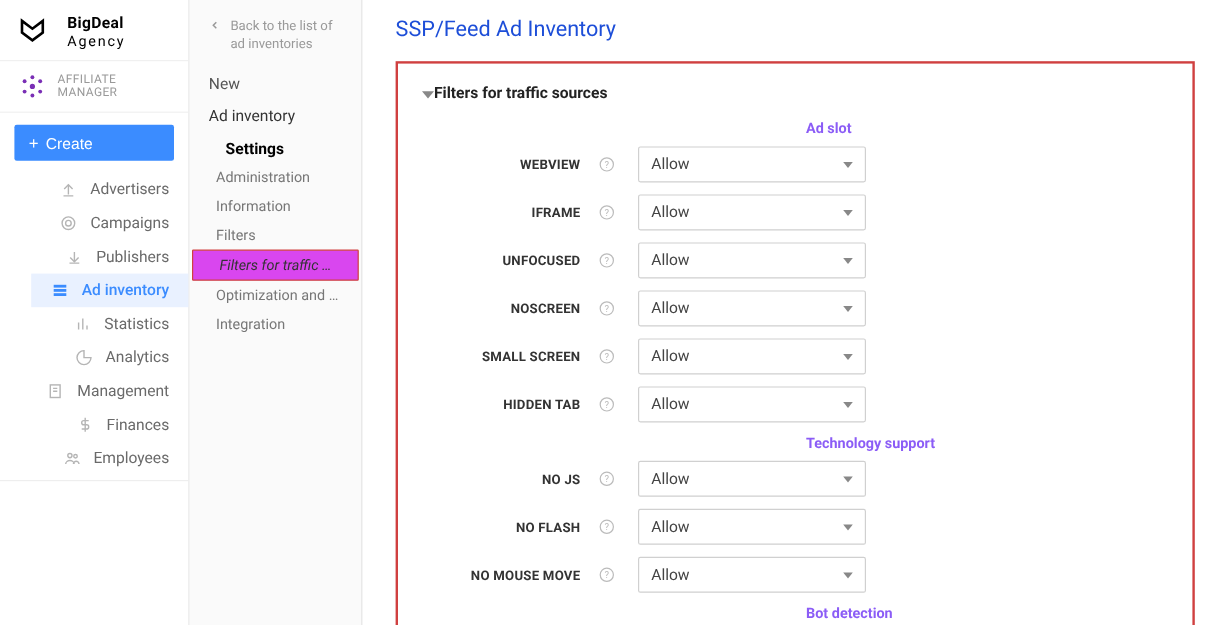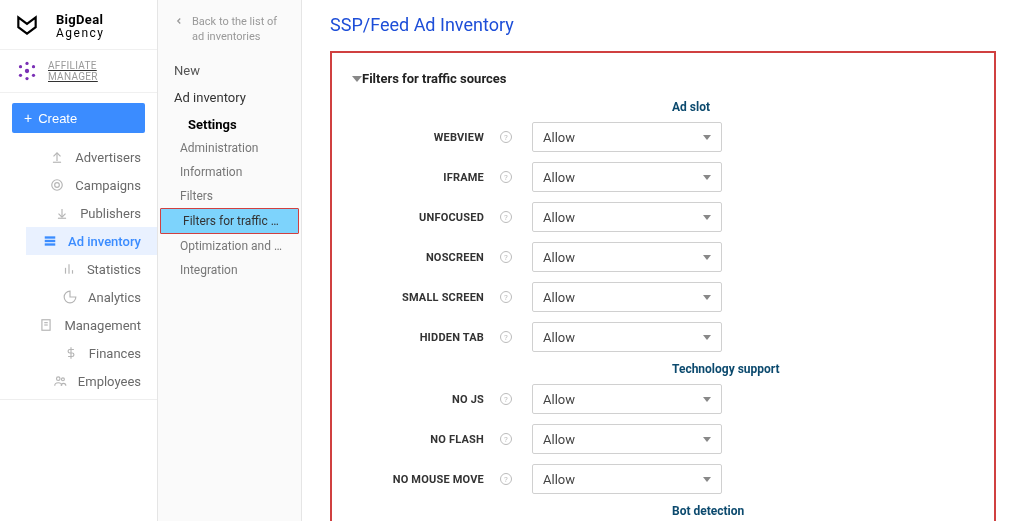--- a/index.html
+++ b/index.html
@@ -6,49 +6,49 @@
 body { font-family: -apple-system, BlinkMacSystemFont, "Segoe UI", Roboto, sans-serif; font-size: 13px; color: #333; background: #fff; }
 .app { display: flex; width: 1024px; height: 521px; overflow: hidden; }
 
 
 .sidebar { width: 158px; border-right: 1px solid #e5e5e5; display: flex; flex-direction: column; background: #fff; }
 .logo { display: flex; align-items: center; gap: 16px; padding: 12px 14px 8px 14px; }
 .logo-icon svg { width: 26px; height: 26px; }
 .logo-text { display: flex; flex-direction: column; line-height: 1.1; }
 .logo-text .big { font-weight: 700; font-size: 13px; letter-spacing: 0.3px; color: #000; }
 .logo-text .agency { font-size: 12px; letter-spacing: 1.5px; color: #000; }
-.affiliate { display: flex; align-items: center; gap: 8px; padding: 8px 14px; border-top: 1px solid #f0f0f0; border-bottom: 1px solid #f0f0f0; text-decoration: underline; }
+.affiliate { display: flex; align-items: center; gap: 8px; padding: 8px 14px; border-top: 1px solid #f0f0f0; border-bottom: 1px solid #f0f0f0; }
 .affiliate-icon { width: 26px; height: 26px; display: flex; align-items: center; justify-content: center; }
 .affiliate-label { font-size: 10px; color: #999; letter-spacing: 0.3px; }
 .create-btn { margin: 10px 12px; background: #3b8cff; color: #fff; border: none; border-radius: 2px; padding: 7px 12px; font-size: 13px; font-weight: 500; display: flex; align-items: center; gap: 6px; cursor: pointer; }
 .create-btn .plus { font-size: 14px; }
 .nav { display: flex; flex-direction: column; align-items: flex-end; }
 .nav-item { display: flex; align-items: center; gap: 10px; padding: 6px 16px; color: #6a6a6a; cursor: pointer; font-size: 13px; }
 .nav-item.active { background: #e9f1ff; color: #3b8cff; font-weight: 500; }
 .nav-icon { width: 16px; height: 16px; display: inline-flex; align-items: center; justify-content: center; color: #b5b5b5; }
 .nav-item.active .nav-icon { color: #3b8cff; }
 .nav-divider { height: 1px; background: #eee; margin: 4px 0; }
 
 
 .subside { width: 144px; border-right: 1px solid #e5e5e5; background: #fafafa; display: flex; flex-direction: column; padding: 12px 0; }
 .backlink { display: flex; gap: 8px; padding: 2px 16px 12px 16px; color: #999; font-size: 11px; line-height: 1.4; cursor: pointer; }
 .backlink svg { flex-shrink: 0; margin-top: 2px; }
 .sub-heading { font-weight: 400; color: #555; padding: 6px 16px; font-size: 13px; }
 .sub-item-parent { font-weight: 400; color: #333; padding: 6px 16px; font-size: 13px; }
 .sub-heading.bold { font-weight: 700; color: #000; padding: 6px 22px 4px 16px; }
 .sub-item { padding: 5px 16px 5px 22px; color: #777; font-size: 12px; cursor: pointer; white-space: nowrap; overflow: hidden; text-overflow: ellipsis; }
-.sub-item.selected { background: #7dd3fc; color: #333; margin: 0 2px; border: 1px solid #d04040; border-radius: 1px; }
+.sub-item.selected { background: #d946ef; color: #333; margin: 0 2px; border: 1px solid #d04040; border-radius: 1px; font-style: italic; }
 
 
 .main { flex: 1; padding: 14px 28px; overflow-y: auto; position: relative; }
 .page-title { font-size: 18px; font-weight: 400; color: #1d4ed8; margin-bottom: 16px; }
 .highlight-box { border: 2px solid #d04040; padding: 18px 20px 20px 20px; }
 .section-head { display: flex; align-items: center; gap: 0; font-weight: 700; font-size: 13px; color: #222; margin-bottom: 14px; }
 .tri { width: 0; height: 0; border-left: 5px solid transparent; border-right: 5px solid transparent; border-top: 6px solid #888; }
-.group-label { font-size: 12px; font-weight: 700; color: #0c4a6e; margin: 4px 0 8px 320px; }
+.group-label { font-size: 12px; font-weight: 700; color: #8b5cf6; margin: 4px 0 8px 320px; }
 .row { display: flex; align-items: center; margin-bottom: 10px; }
 .row-label { width: 160px; font-size: 11px; font-weight: 700; color: #333; letter-spacing: 0.2px; display: flex; align-items: center; justify-content: flex-end; gap: 16px; }
 .q { display: inline-flex; width: 12px; height: 12px; border: 1px solid #bbb; border-radius: 50%; align-items: center; justify-content: center; font-size: 8px; color: #bbb; font-weight: 400; }
 .select { margin-left: 20px; width: 190px; height: 30px; border: 1px solid #d0d0d0; border-radius: 2px; background: #fff; display: flex; align-items: center; justify-content: space-between; padding: 0 10px; font-size: 13px; color: #444; cursor: pointer; }
 .chev { width: 0; height: 0; border-left: 4px solid transparent; border-right: 4px solid transparent; border-top: 5px solid #888; }
 </style>
 </head>
 <body>
 
 <div class="app">

